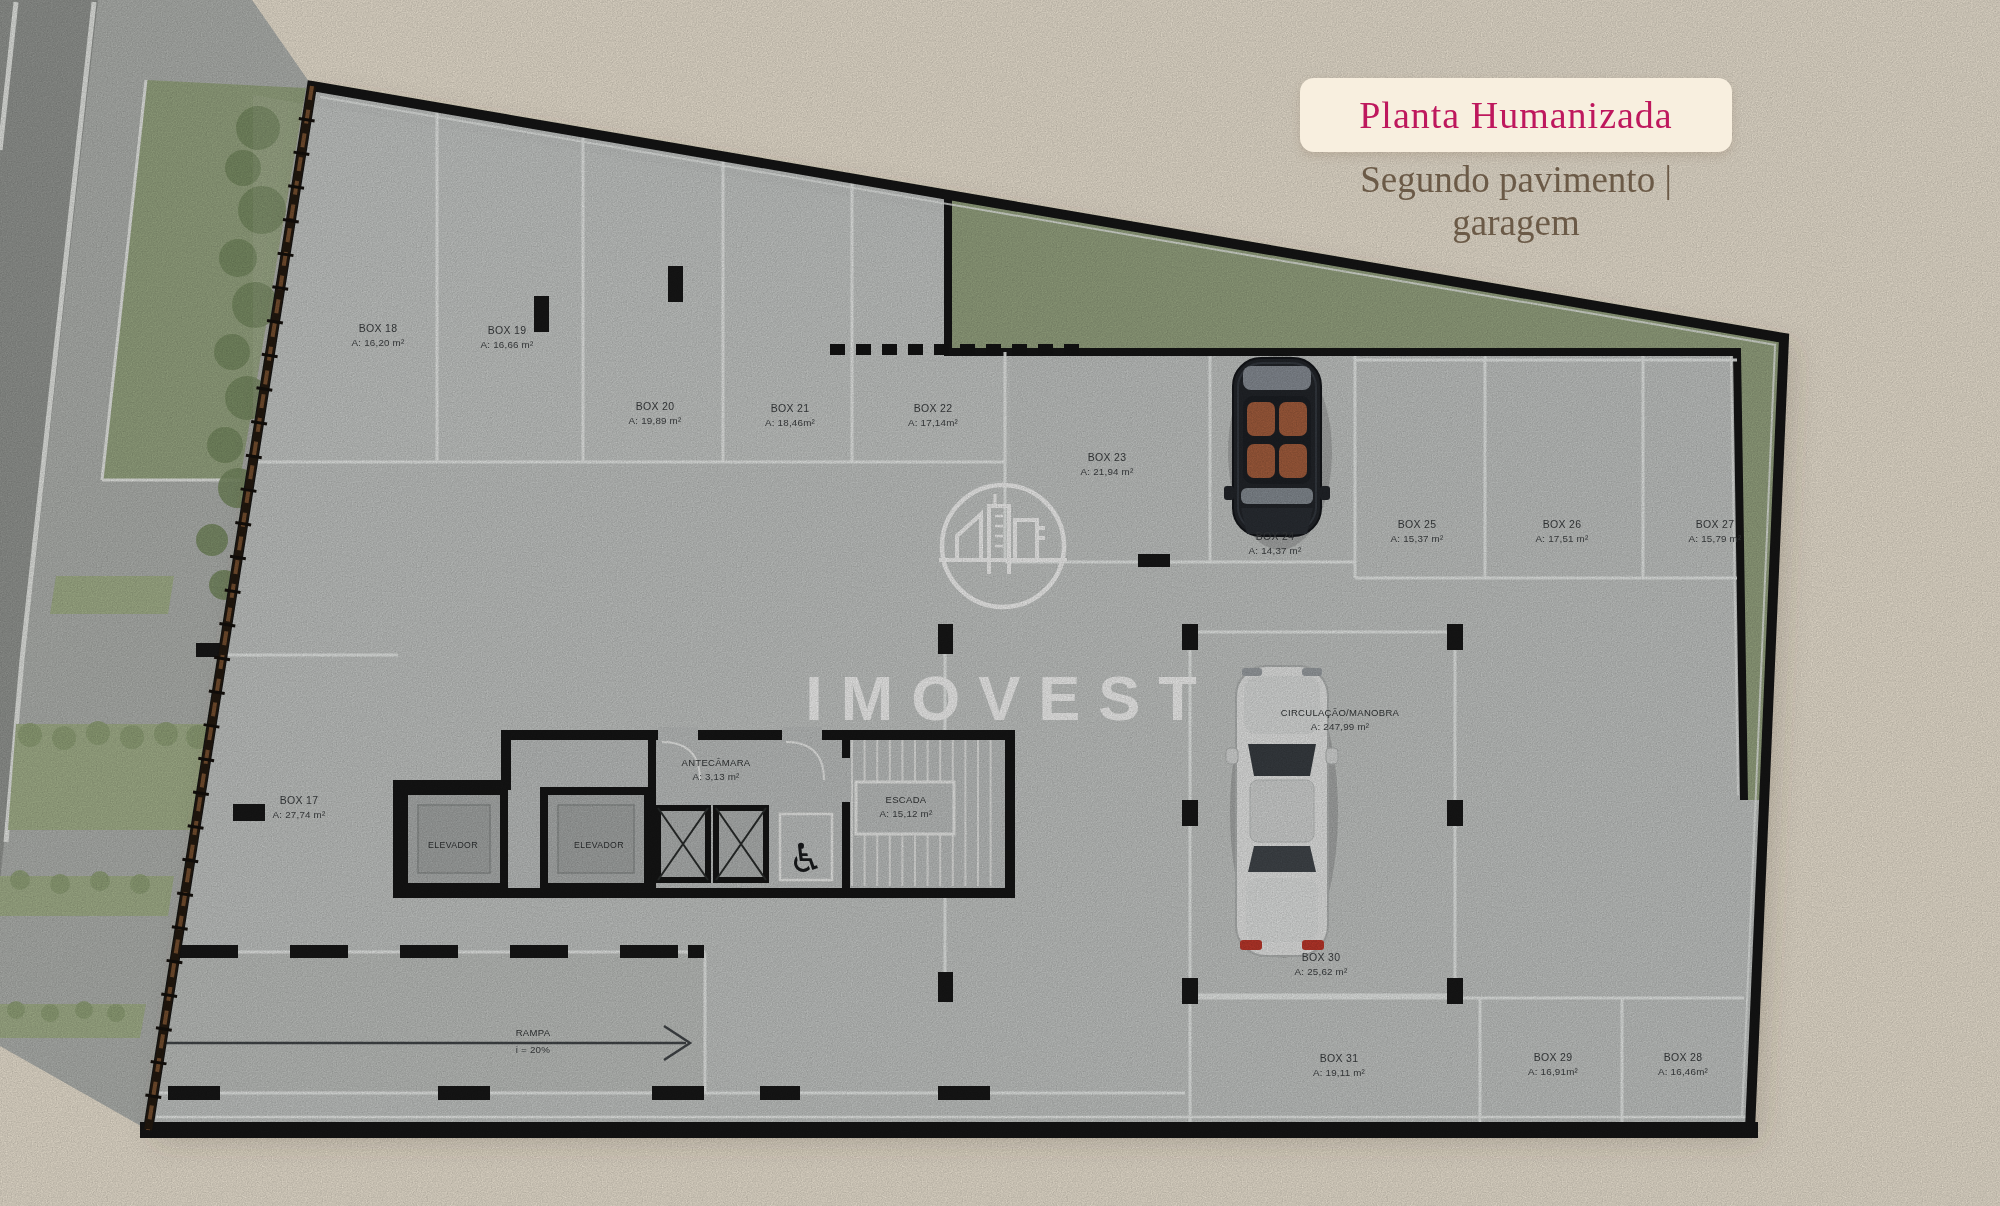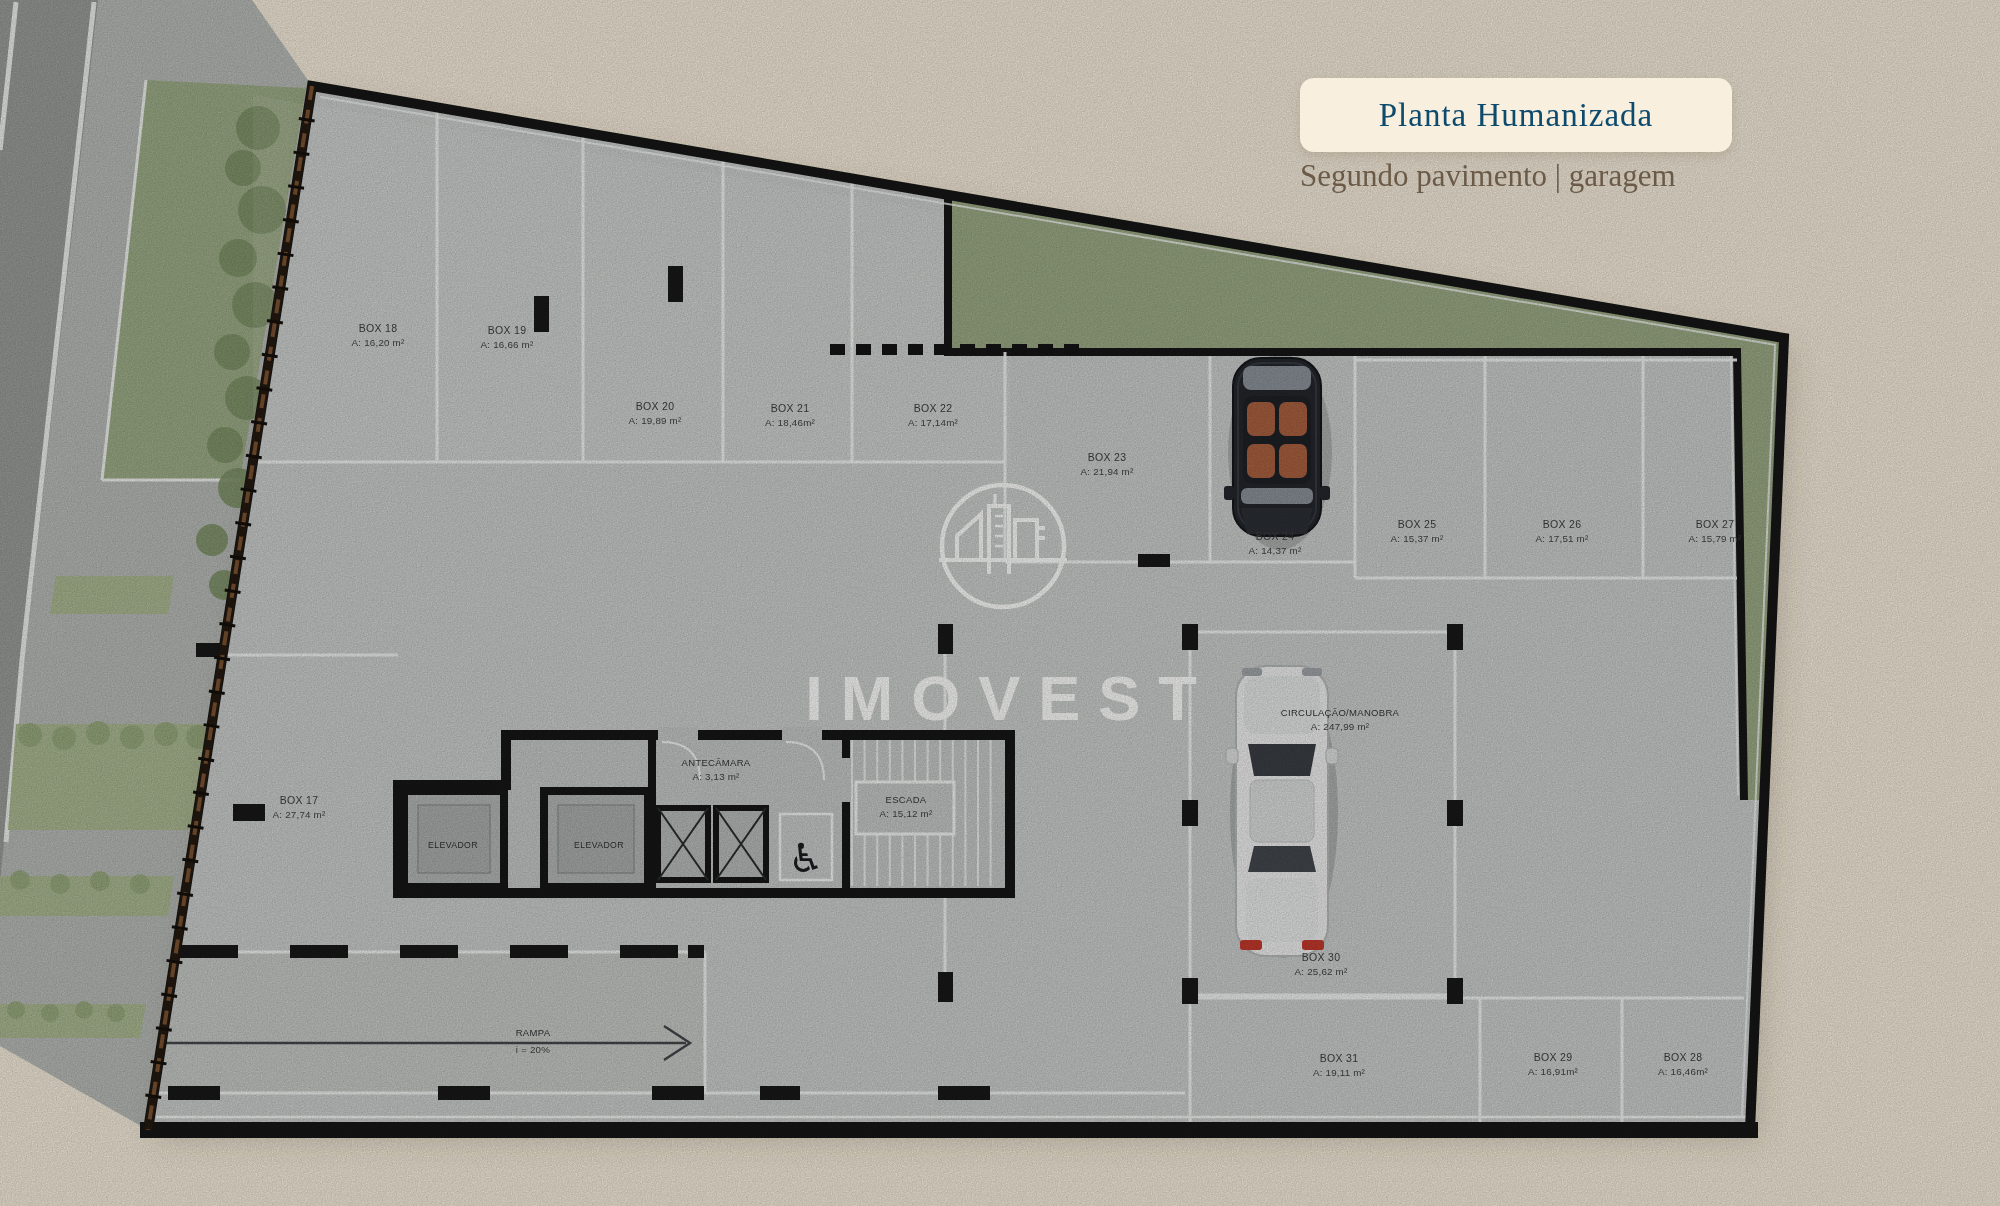--- a/index.html
+++ b/index.html
@@ -3,23 +3,23 @@
 <meta charset="utf-8">
 <style>
   html,body{margin:0;padding:0;background:#f3ead9;}
   #stage{position:relative;width:2000px;height:1206px;overflow:hidden;
          font-family:"Liberation Sans",sans-serif;}
   #planSvg{position:absolute;left:0;top:0;}
   
   #title-card{position:absolute;left:1300px;top:78px;width:432px;height:74px;
       background:#f8efdf;border-radius:14px;display:flex;align-items:center;justify-content:center;
       box-shadow:0 4px 10px rgba(120,90,60,.18);}
-  #title-card .t{font-family:"Liberation Serif",serif;font-size:33px;color:#0c4a6e;letter-spacing:1px;}
-  #subtitle{position:absolute;left:1300px;top:158px;width:432px;
-      font-family:"Liberation Serif",serif;font-size:31px;color:#6b5a47;}
+  #title-card .t{font-family:"Liberation Serif",serif;font-size:38px;color:#be185d;letter-spacing:1px;}
+  #subtitle{position:absolute;left:1300px;top:158px;width:432px;text-align:center;
+      font-family:"Liberation Serif",serif;font-size:37px;color:#6b5a47;}
   
   .lbl{font-family:"Liberation Sans",sans-serif;font-size:10.5px;fill:#3a3d3f;letter-spacing:.3px;}
   .lbl2{font-family:"Liberation Sans",sans-serif;font-size:9.8px;fill:#3f4244;letter-spacing:.2px;}
   .lblRoom{font-family:"Liberation Sans",sans-serif;font-size:9.5px;fill:#323536;letter-spacing:.3px;}
   .lblElev{font-family:"Liberation Sans",sans-serif;font-size:8.7px;fill:#2e3132;letter-spacing:.4px;}
   .brandTxt{font-family:"Liberation Sans",sans-serif;font-weight:bold;font-size:63px;
             fill:#fcfcfb;letter-spacing:18px;}
   .wcIcon{font-family:"DejaVu Sans",sans-serif;font-size:40px;fill:#1a1c1e;}
 </style>
 </head>

